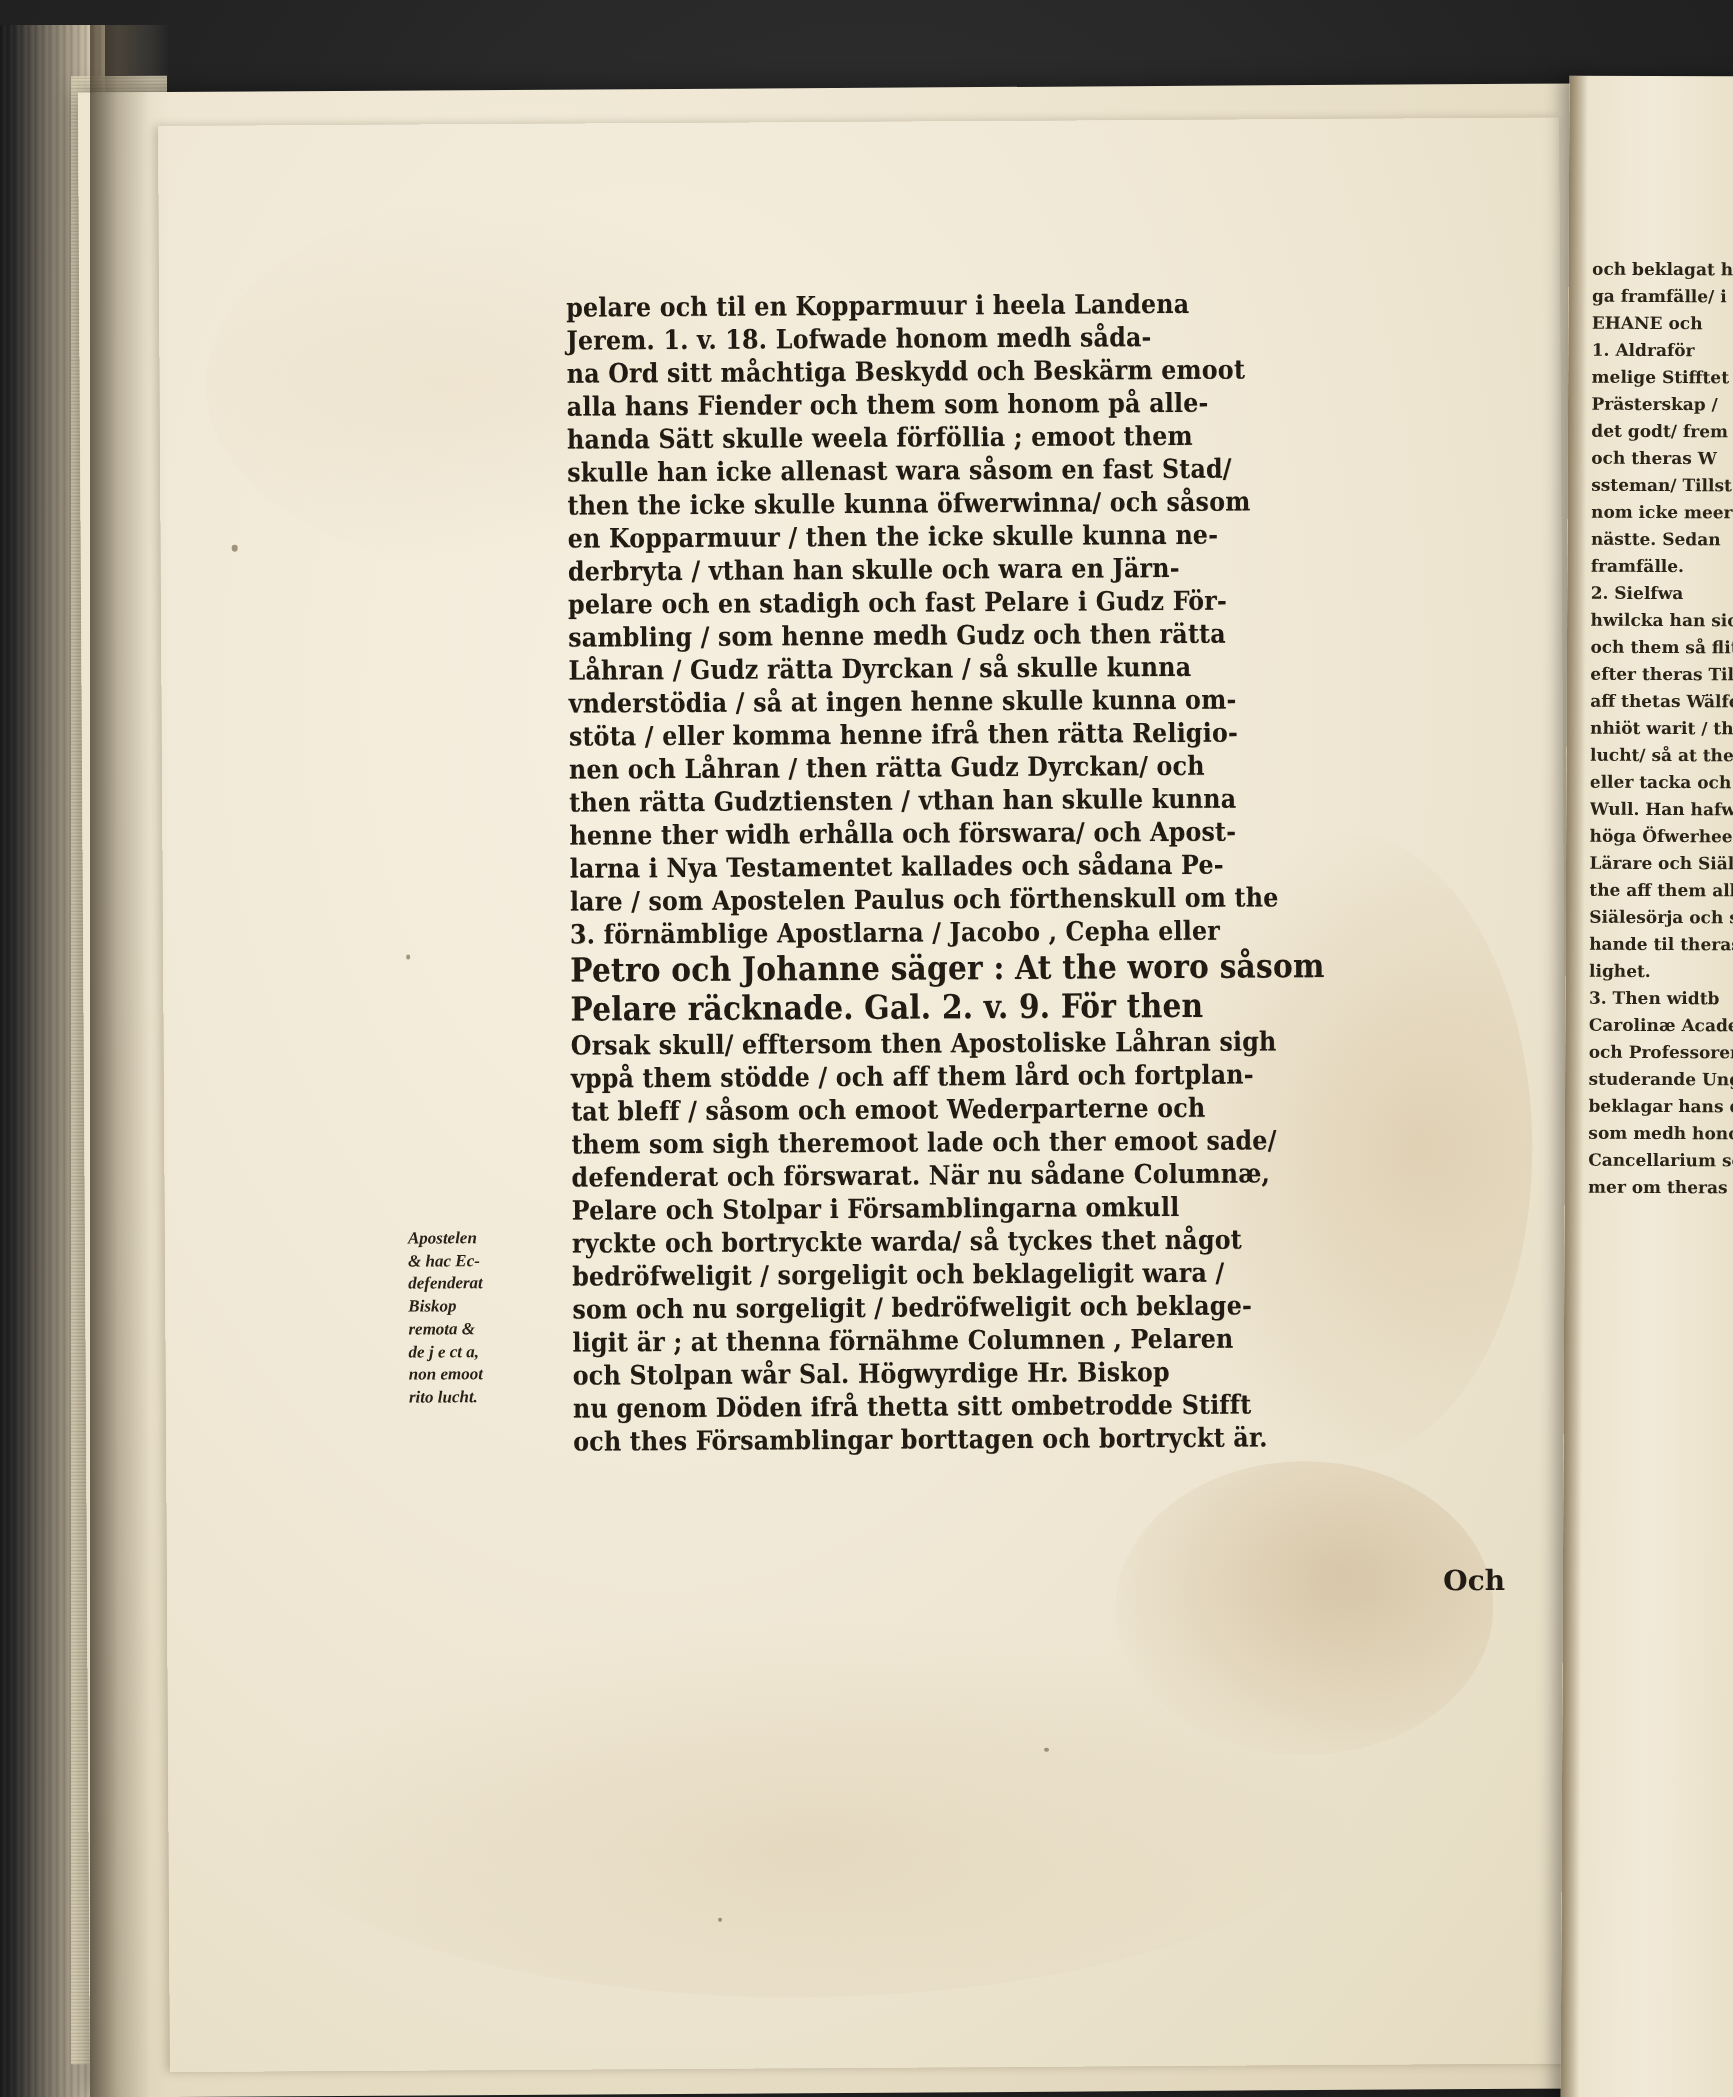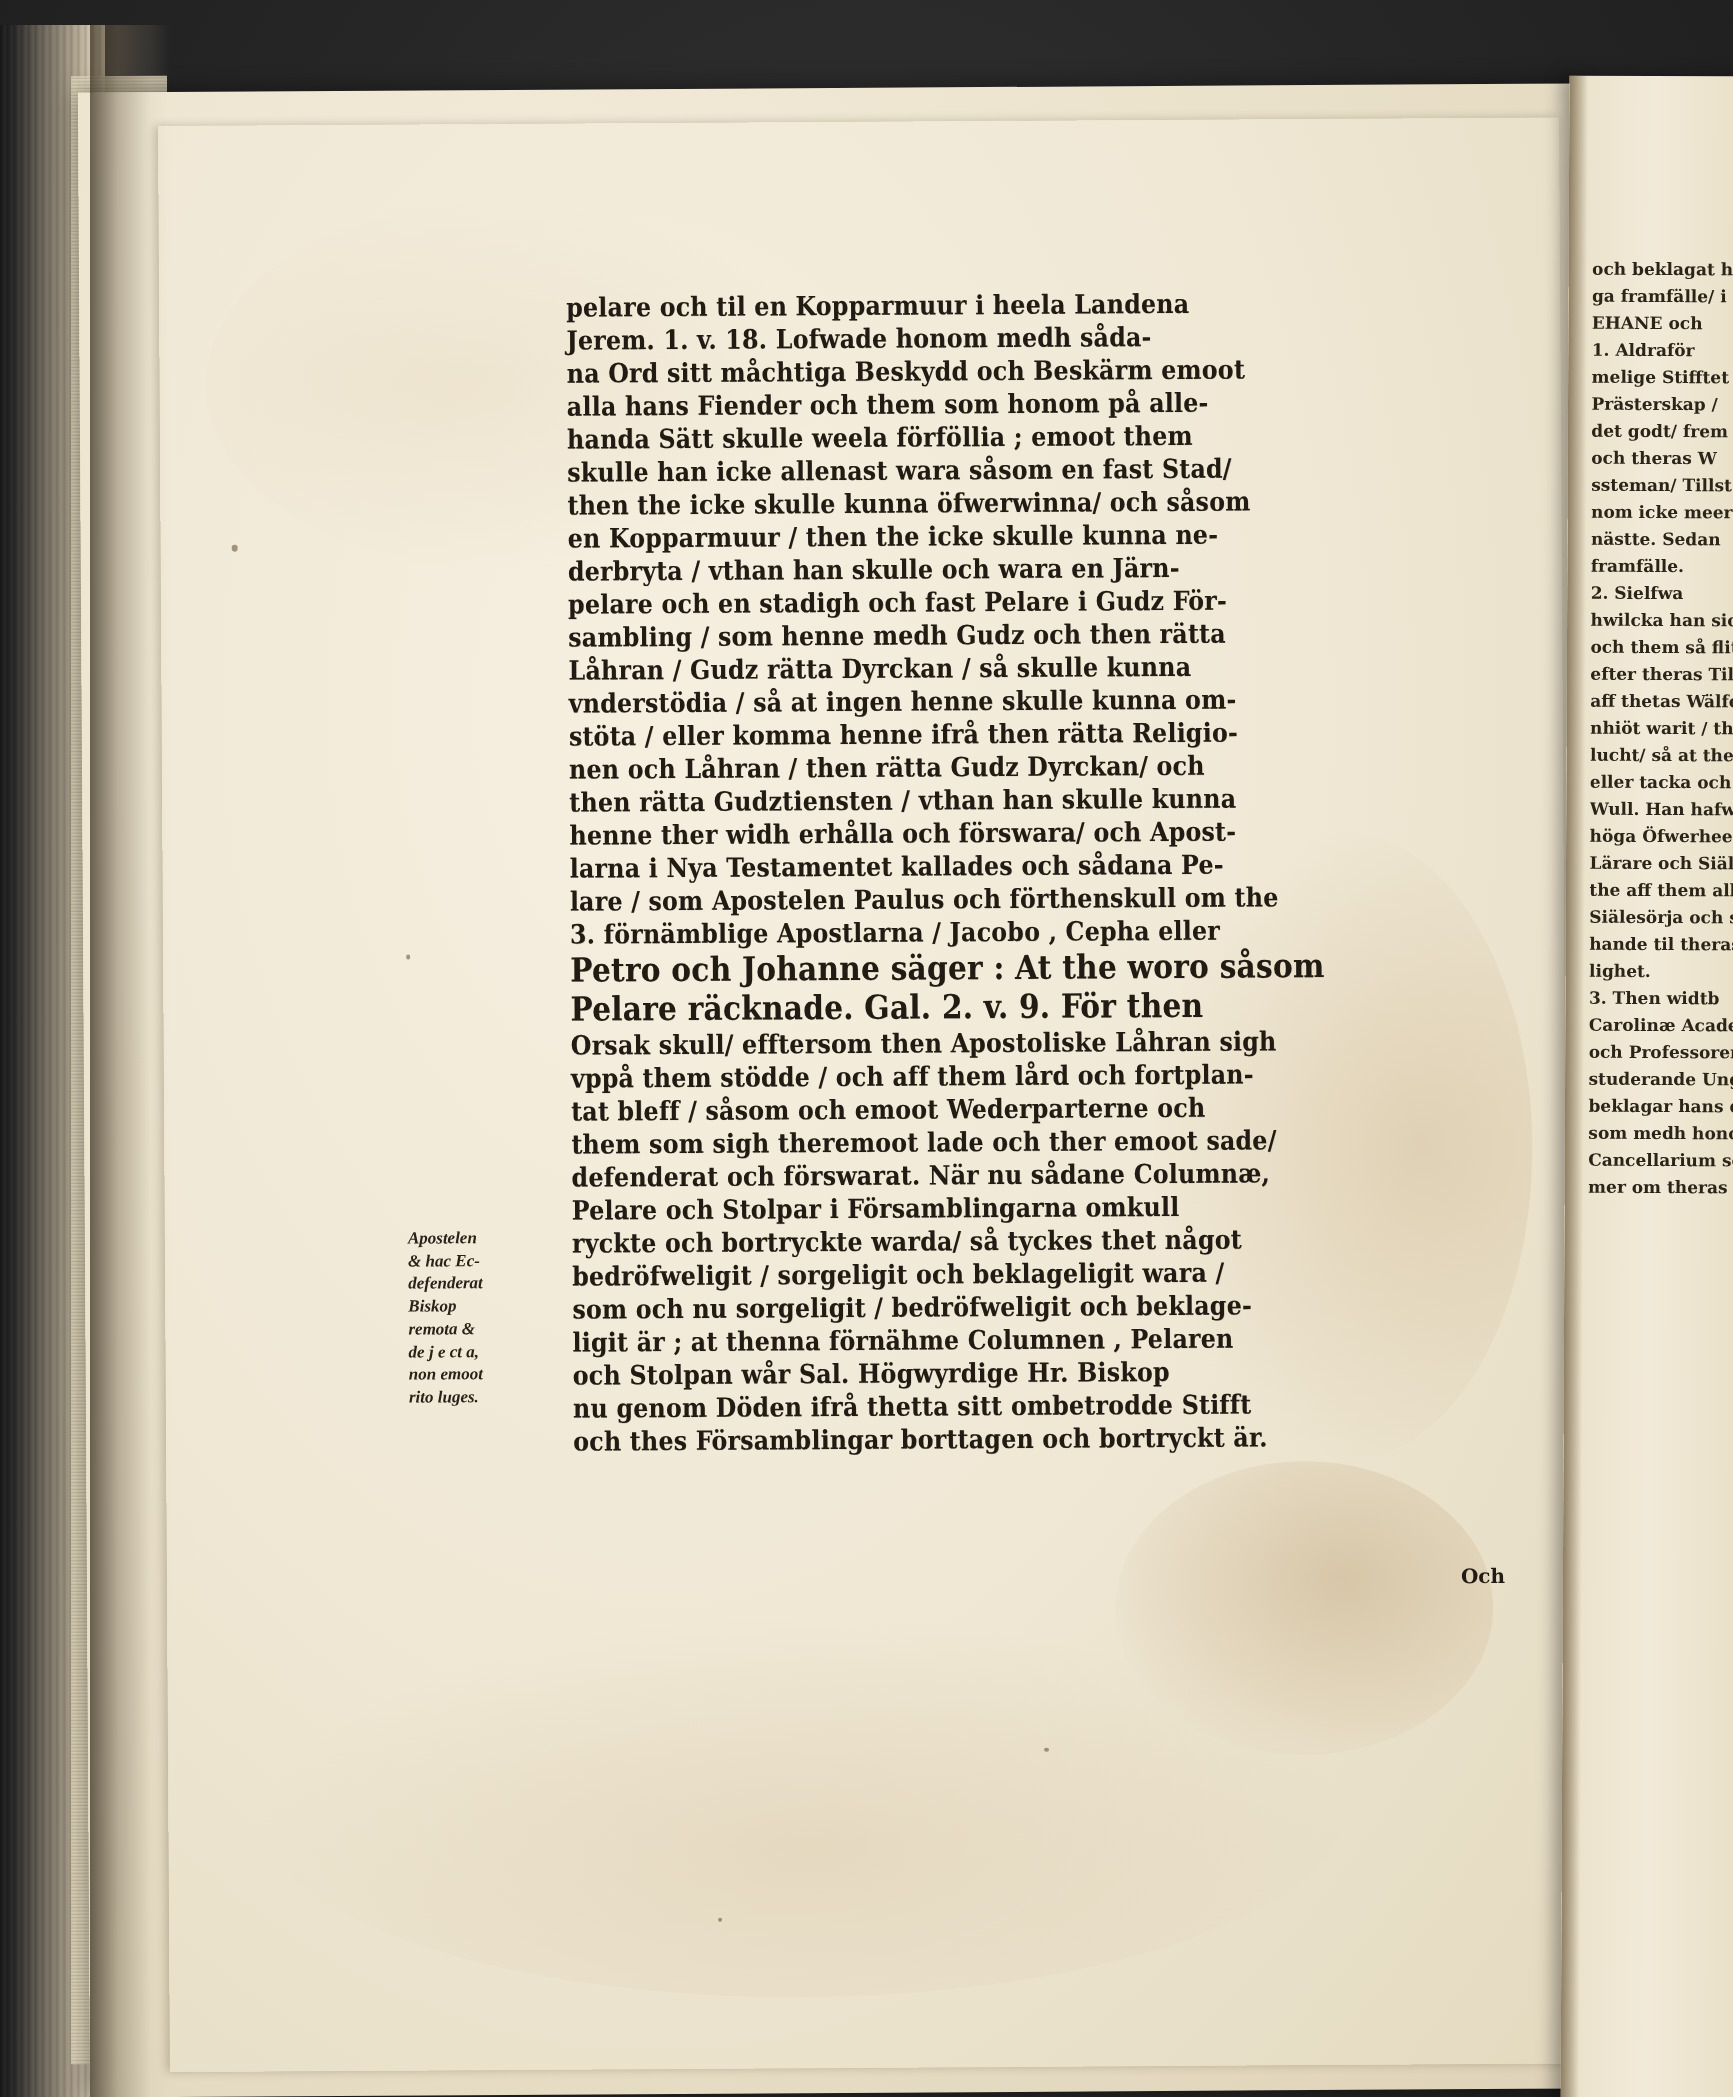--- a/index.html
+++ b/index.html
@@ -171,21 +171,21 @@
     font-size: 17px;
     line-height: 22.7px;
     color: #2a2218;
   }
 
   .catchword {
     position: absolute;
     right: 0;
     font-family: "DejaVu Serif", serif;
     font-weight: 700;
-    font-size: 20px;
+    font-size: 28px;
     color: #211b13;
   }
 
   
   .right-text {
     position: absolute;
     left: 23.5px;
     top: 180px;
     width: 168px;
     font-family: "DejaVu Serif", serif;
@@ -224,21 +224,21 @@
     <div class="speck" style="left:629px;top:1829px;width:3.8px;height:3.8px;"></div>
 
     <div class="margin-note">
       <div>Apostelen</div>
       <div>&amp; hac Ec-</div>
       <div>defenderat</div>
       <div>Biskop</div>
       <div>remota &amp;</div>
       <div>de j e ct a,</div>
       <div>non emoot</div>
-      <div>rito luges.</div>
+      <div>rito lucht.</div>
     </div>
 
     <div class="col-main">
       <div class="ln blk l-main">pelare och til en Kopparmuur i heela Landena</div>
       <div class="ln blk l-main">Jerem. 1. v. 18.  Lofwade honom medh såda-</div>
       <div class="ln blk l-main">na Ord sitt måchtiga Beskydd och Beskärm emoot</div>
       <div class="ln blk l-main">alla hans Fiender  och  them som honom på alle-</div>
       <div class="ln blk l-main">handa Sätt skulle weela förföllia ;   emoot them</div>
       <div class="ln blk l-main">skulle han icke allenast wara såsom en fast Stad/</div>
       <div class="ln blk l-main">then the icke skulle kunna öfwerwinna/  och såsom</div>

